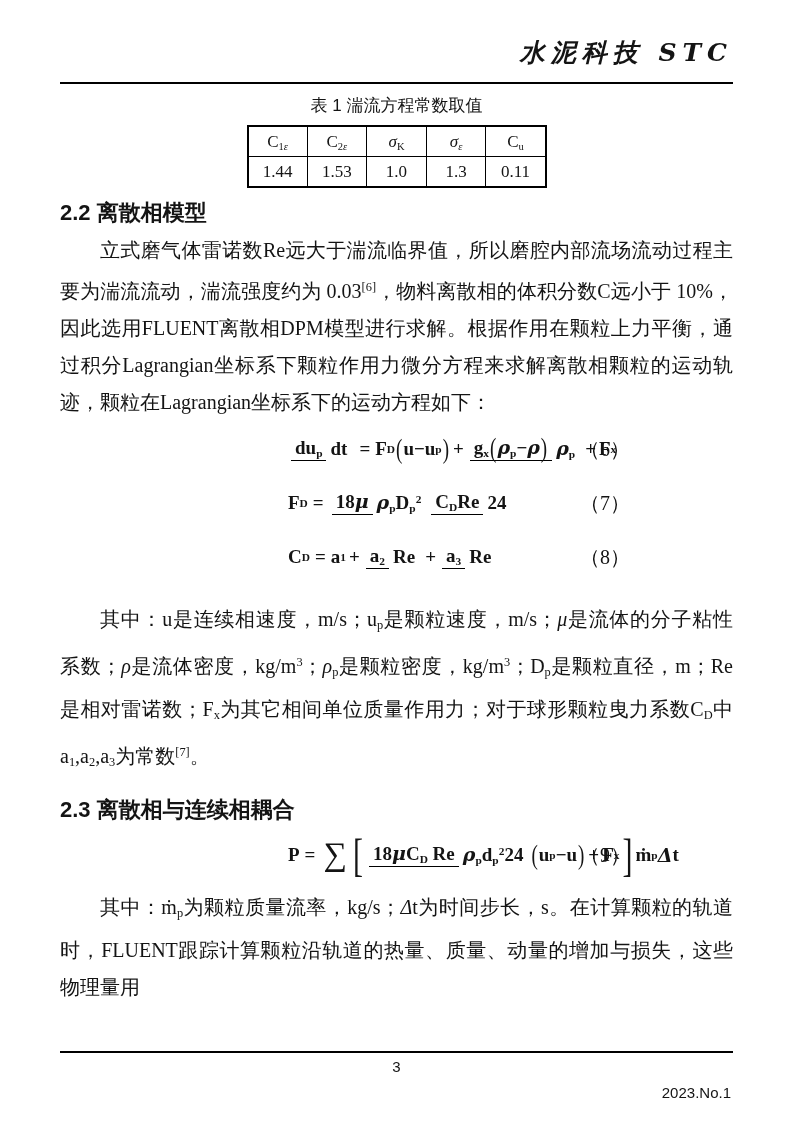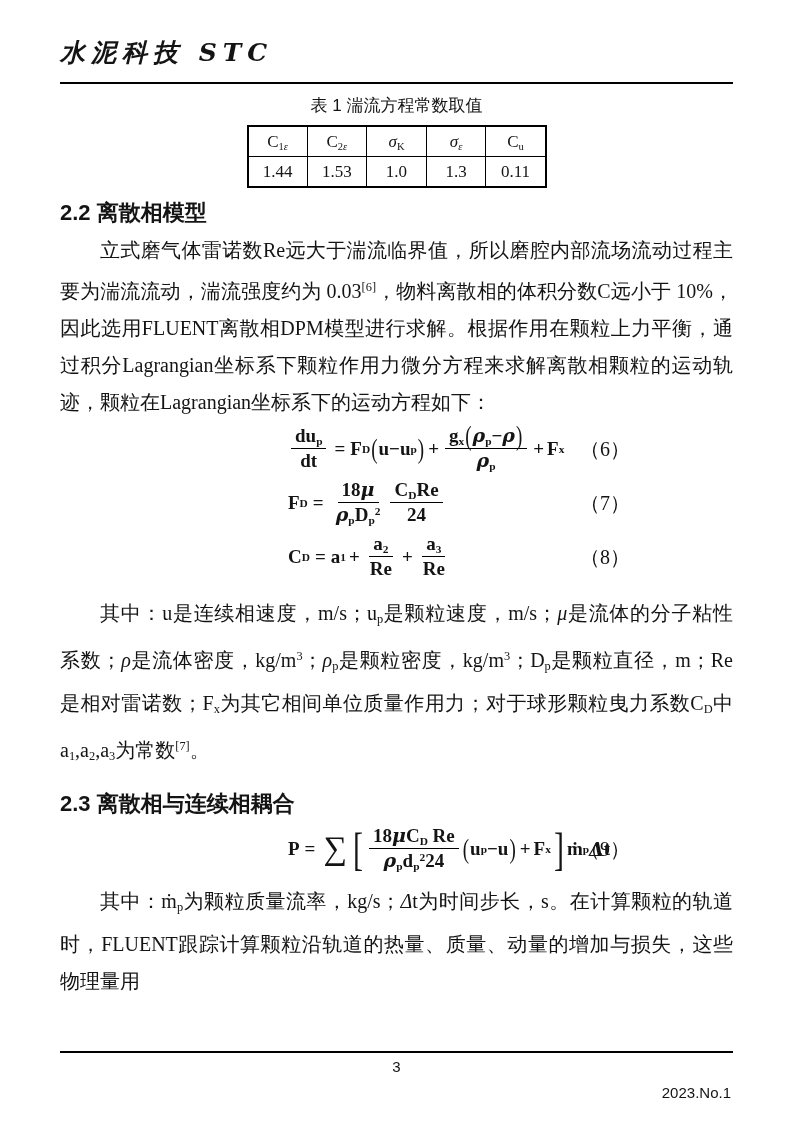--- a/index.html
+++ b/index.html
@@ -8,21 +8,21 @@
     width:793px;height:1122px;
     margin:0 auto;
     background:#ffffff;
     font-family:"Liberation Serif","DejaVu Serif",serif;
     color:#141414;
     box-sizing:border-box;
     padding:0 60px;
     overflow:hidden;
   }
   
-  .header{ text-align:left; padding-top:36px; }
+  .header{ text-align:right; padding-top:36px; }
   .journal-title{
     font-size:25px; font-weight:bold; font-style:italic;
     letter-spacing:6px;
     font-family:"DejaVu Serif","Liberation Serif",serif;
   }
   .header-rule{ border:none; border-top:2.5px solid #000; margin:13px 0 0 0; }
 
   
   .para{
     font-size:20px; line-height:37px;
@@ -65,21 +65,21 @@
     padding-left:228px;
     min-height:52px; margin:2px 0;
   }
   .eq-body{
     font-size:19px; font-weight:bold;
     display:inline-flex; align-items:center; white-space:nowrap;
   }
   .eq-body i{ font-family:"DejaVu Serif","Liberation Serif",serif; }
   .eq-body sub,.eq-body sup{ font-size:0.6em; font-weight:bold; }
   .frac{
-    display:inline-flex; flex-direction:column; align-items:center;
+    display:inline-flex; flex-direction:row; align-items:center;
     vertical-align:middle; margin:0 3px; line-height:1.25;
   }
   .frac .nm{ display:block; padding:0 4px; border-bottom:1.5px solid #000; }
   .frac .dn{ display:block; padding:0 4px; }
   .op{ margin:0 5px; }
   .pls{ margin:0 3px; }
   .big{ display:inline-block; transform:scaleY(1.45); font-weight:normal; margin:0 1px; }
   .sum{ font-size:33px; font-weight:normal; line-height:1; margin:0 3px; }
   .brk{ display:inline-block; font-size:30px; font-weight:normal;
         transform:scaleY(1.55); line-height:1; margin:0 3px; }
@@ -167,21 +167,21 @@
     <span class="eq-body">C<sub>D</sub><span class="op">=</span>a<sub>1</sub><span class="pls">+</span><span class="frac">
           <span class="nm">a<sub>2</sub></span>
           <span class="dn">Re</span>
         </span><span class="pls">+</span><span class="frac">
           <span class="nm">a<sub>3</sub></span>
           <span class="dn">Re</span>
         </span></span>
     <span class="eqno">（8）</span>
   </div>
 
-  <p class="para" style="margin-top:12px;">其中：u是连续相速度，m/s；u<sub>p</sub>是颗粒速度，m/s；<i>μ</i>是流体的分子粘性系数；<i>ρ</i>是流体密度，kg/m<sup>3</sup>；<i>ρ</i><sub>p</sub>是颗粒密度，kg/m<sup>3</sup>；D<sub>p</sub>是颗粒直径，m；Re是相对雷诺数；F<sub>x</sub>为其它相间单位质量作用力；对于球形颗粒曳力系数C<sub>D</sub>中a<sub>1</sub>,a<sub>2</sub>,a<sub>3</sub>为常数<sup>[7]</sup>。</p>
+  <p class="para" style="margin-top:18px;">其中：u是连续相速度，m/s；u<sub>p</sub>是颗粒速度，m/s；<i>μ</i>是流体的分子粘性系数；<i>ρ</i>是流体密度，kg/m<sup>3</sup>；<i>ρ</i><sub>p</sub>是颗粒密度，kg/m<sup>3</sup>；D<sub>p</sub>是颗粒直径，m；Re是相对雷诺数；F<sub>x</sub>为其它相间单位质量作用力；对于球形颗粒曳力系数C<sub>D</sub>中a<sub>1</sub>,a<sub>2</sub>,a<sub>3</sub>为常数<sup>[7]</sup>。</p>
 
   <h2 class="sec-heading" style="margin-top:14px;">2.3 离散相与连续相耦合</h2>
 
   <div class="eq-row" style="">
     <span class="eq-body">P<span class="op">=</span><span class="sum">∑</span><span class="brk">[</span><span class="frac">
           <span class="nm">18<i>μ</i>C<sub>D</sub> Re</span>
           <span class="dn"><i>ρ</i><sub>p</sub>d<sub>p</sub><sup>2</sup>24</span>
         </span><span class="big">(</span>u<sub>p</sub>−u<span class="big">)</span><span class="pls">+</span>F<sub>x</sub><span class="brk">]</span>ṁ<sub>p</sub><i>Δ</i>t</span>
     <span class="eqno">（9）</span>
   </div>

